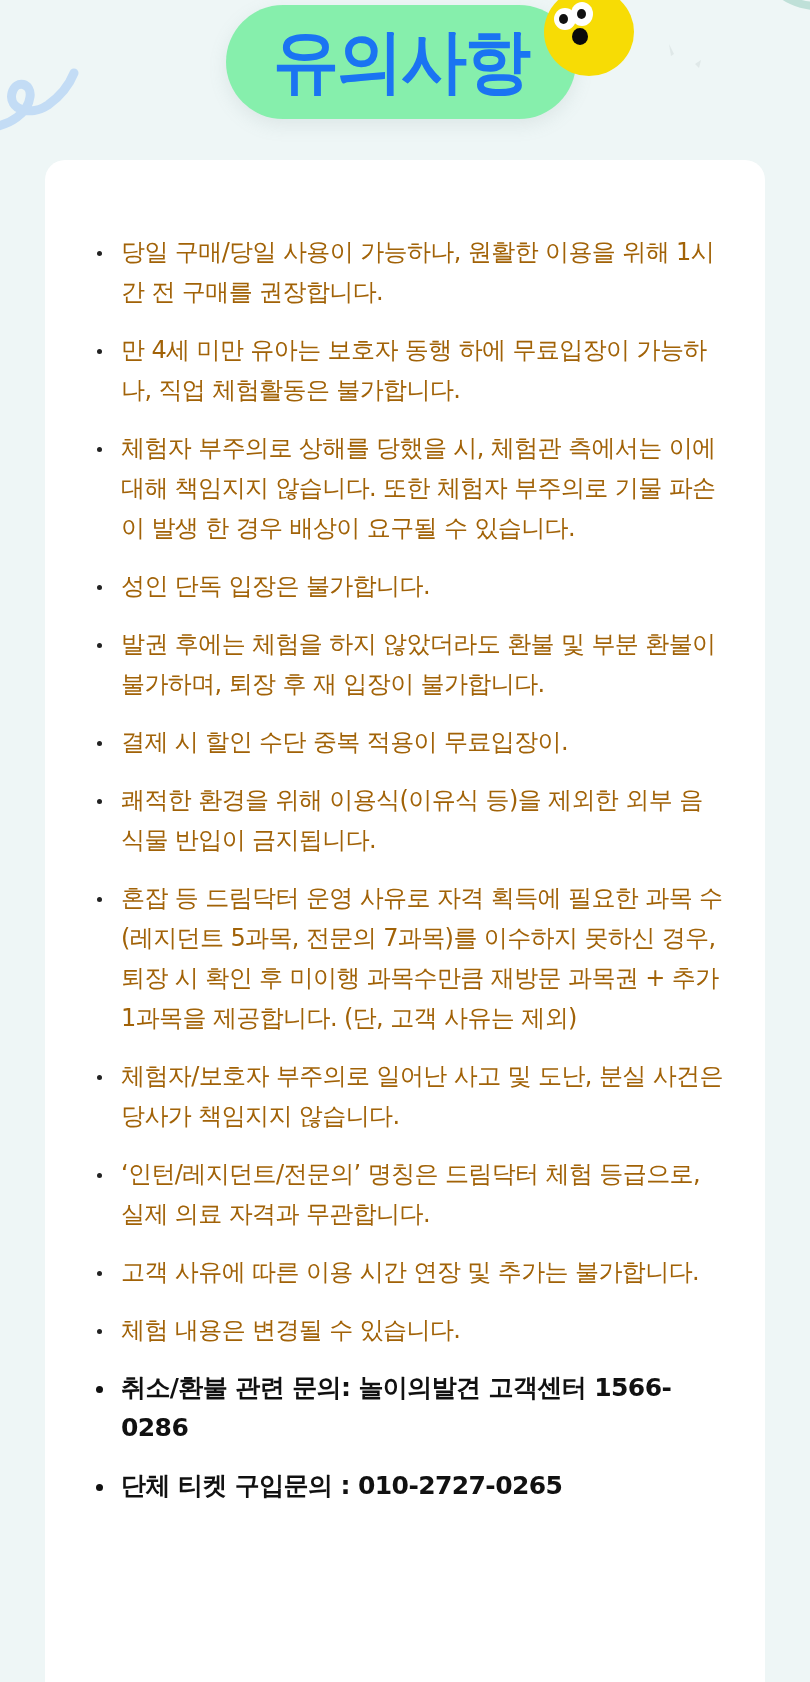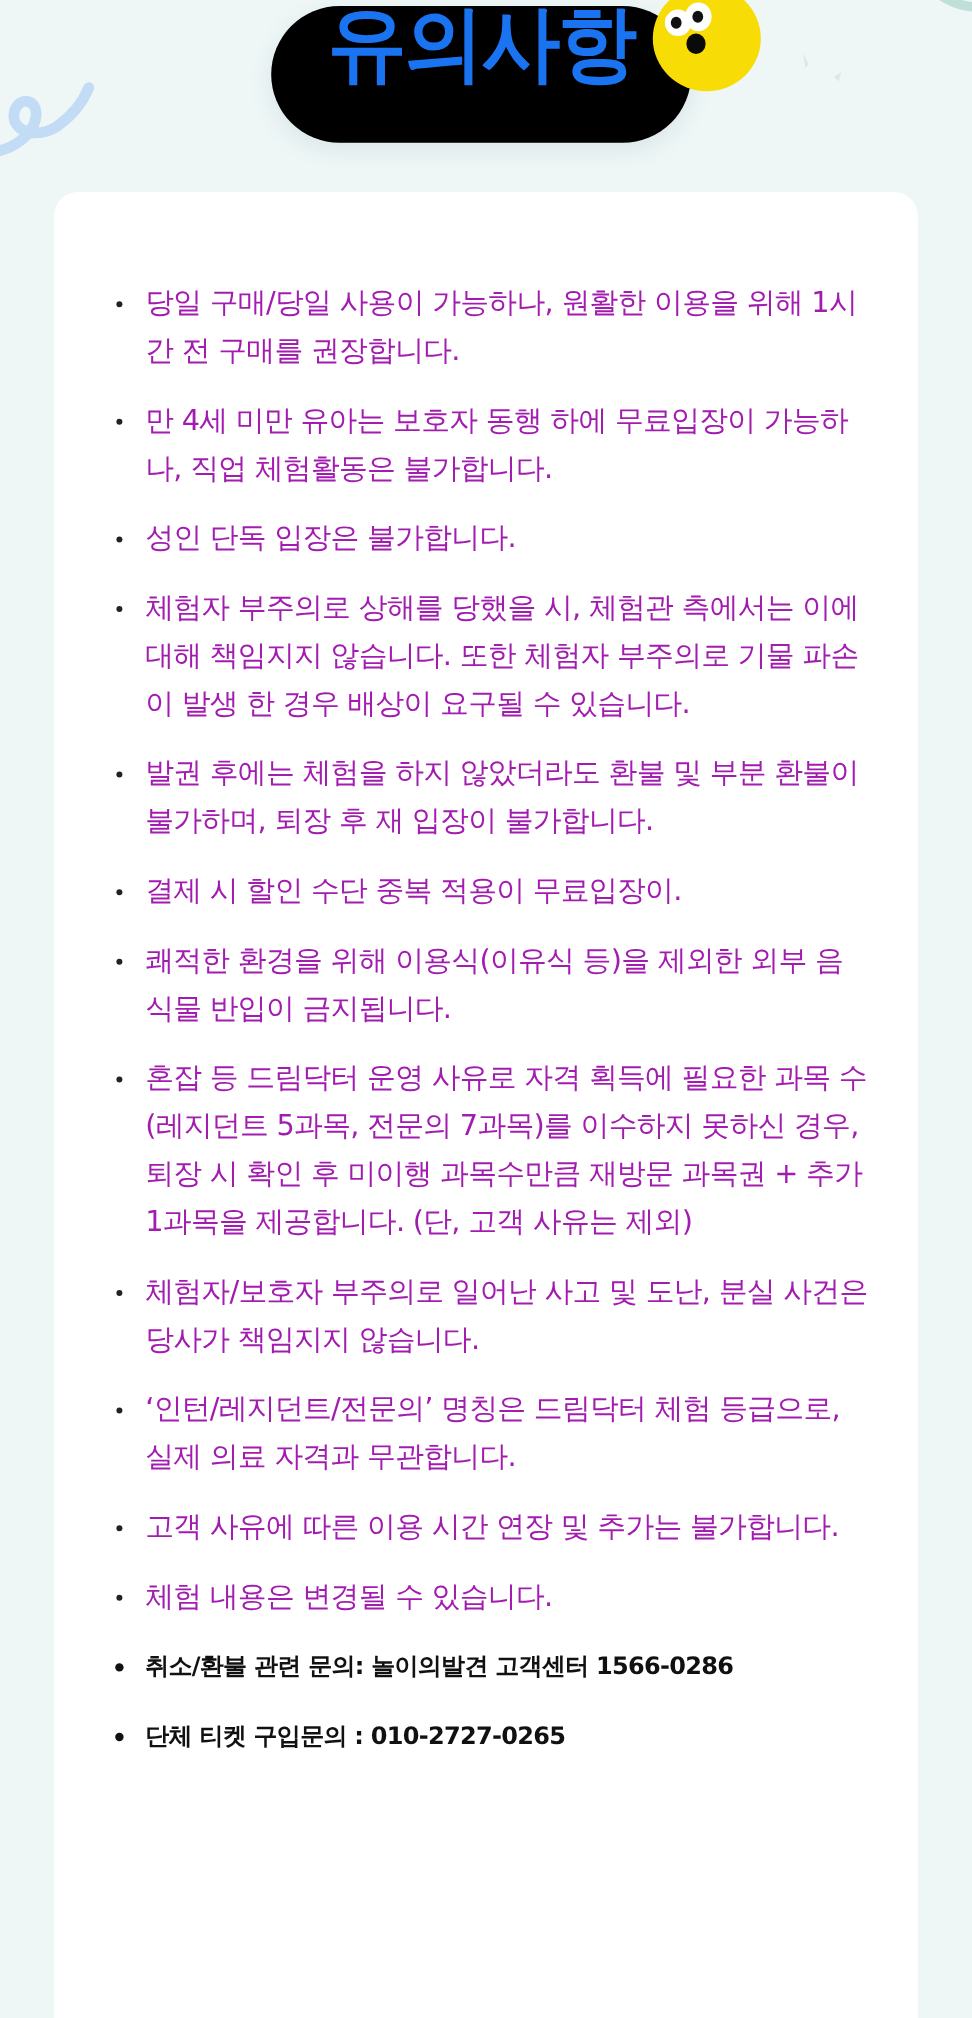--- a/index.html
+++ b/index.html
@@ -35,24 +35,25 @@
       top: 42px;
       width: 40px;
       height: 40px;
     }
     .title-pill {
       position: absolute;
       left: 226px;
       top: 5px;
       width: 350px;
       height: 114px;
-      background: #000000;
+      background: #86efac;
       border-radius: 57px;
       box-shadow: 0 6px 18px rgba(120, 150, 150, 0.15);
       display: flex;
+      align-items: center;
       justify-content: center;
     }
     .title-text {
       font-family: "DejaVu Sans", sans-serif;
       font-weight: bold;
       font-size: 66px;
       color: #1a74f2;
       letter-spacing: -2px;
       line-height: 1;
       transform: scaleY(1.05);
@@ -103,38 +104,38 @@
     .notice-list {
       list-style: none;
       margin: 0;
       padding: 72px 40px 0 76px;
     }
     .notice-item {
       position: relative;
       font-size: 24px;
       line-height: 40px;
       letter-spacing: -0.6px;
-      color: #a21caf;
+      color: #a16207;
       margin-bottom: 18px;
       padding-right: 0;
     }
     .notice-item::before {
       content: "";
       position: absolute;
       left: -24px;
       top: 19px;
       width: 5px;
       height: 5px;
       border-radius: 50%;
       background: #222;
     }
     .notice-item.bold {
       font-weight: bold;
       color: #111;
-      font-size: 20px;
+      font-size: 25px;
       margin-top: 12px;
     }
     .notice-item.bold::before {
       width: 7px;
       height: 7px;
       top: 18px;
       left: -25px;
       background: #111;
     }
   </style>
@@ -163,22 +164,22 @@
   <div class="eye right">
       <div class="pupil"></div>
     </div>
   <div class="mouth"></div>
 </div>
 
 <div class="card">
   <ul class="notice-list">
     <li class="notice-item">당일 구매/당일 사용이 가능하나, 원활한 이용을 위해 1시간 전 구매를 권장합니다.</li>
     <li class="notice-item">만 4세 미만 유아는 보호자 동행 하에 무료입장이 가능하나, 직업 체험활동은 불가합니다.</li>
+    <li class="notice-item">체험자 부주의로 상해를 당했을 시, 체험관 측에서는 이에 대해 책임지지 않습니다. 또한 체험자 부주의로 기물 파손이 발생 한 경우 배상이 요구될 수 있습니다.</li>
     <li class="notice-item">성인 단독 입장은 불가합니다.</li>
-    <li class="notice-item">체험자 부주의로 상해를 당했을 시, 체험관 측에서는 이에 대해 책임지지 않습니다. 또한 체험자 부주의로 기물 파손이 발생 한 경우 배상이 요구될 수 있습니다.</li>
     <li class="notice-item">발권 후에는 체험을 하지 않았더라도 환불 및 부분 환불이 불가하며, 퇴장 후 재 입장이 불가합니다.</li>
     <li class="notice-item">결제 시 할인 수단 중복 적용이 무료입장이.</li>
     <li class="notice-item">쾌적한 환경을 위해 이용식(이유식 등)을 제외한 외부 음식물 반입이 금지됩니다.</li>
     <li class="notice-item">혼잡 등 드림닥터 운영 사유로 자격 획득에 필요한 과목 수(레지던트 5과목, 전문의 7과목)를 이수하지 못하신 경우, 퇴장 시 확인 후 미이행 과목수만큼 재방문 과목권 + 추가 1과목을 제공합니다. (단, 고객 사유는 제외)</li>
     <li class="notice-item">체험자/보호자 부주의로 일어난 사고 및 도난, 분실 사건은 당사가 책임지지 않습니다.</li>
     <li class="notice-item">‘인턴/레지던트/전문의’ 명칭은 드림닥터 체험 등급으로, 실제 의료 자격과 무관합니다.</li>
     <li class="notice-item">고객 사유에 따른 이용 시간 연장 및 추가는 불가합니다.</li>
     <li class="notice-item">체험 내용은 변경될 수 있습니다.</li>
     <li class="notice-item bold">취소/환불 관련 문의: 놀이의발견 고객센터 1566-0286</li>
     <li class="notice-item bold">단체 티켓 구입문의 : 010-2727-0265</li>

